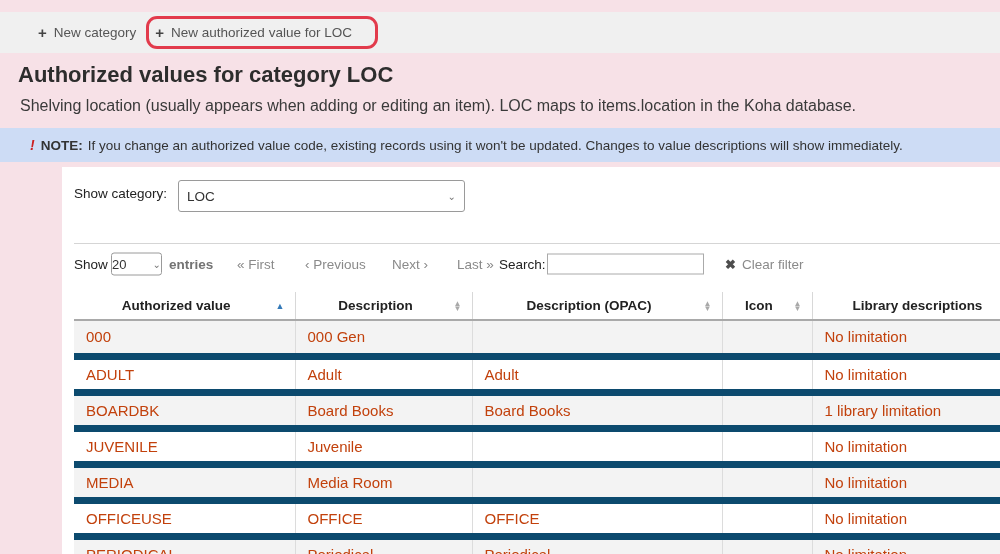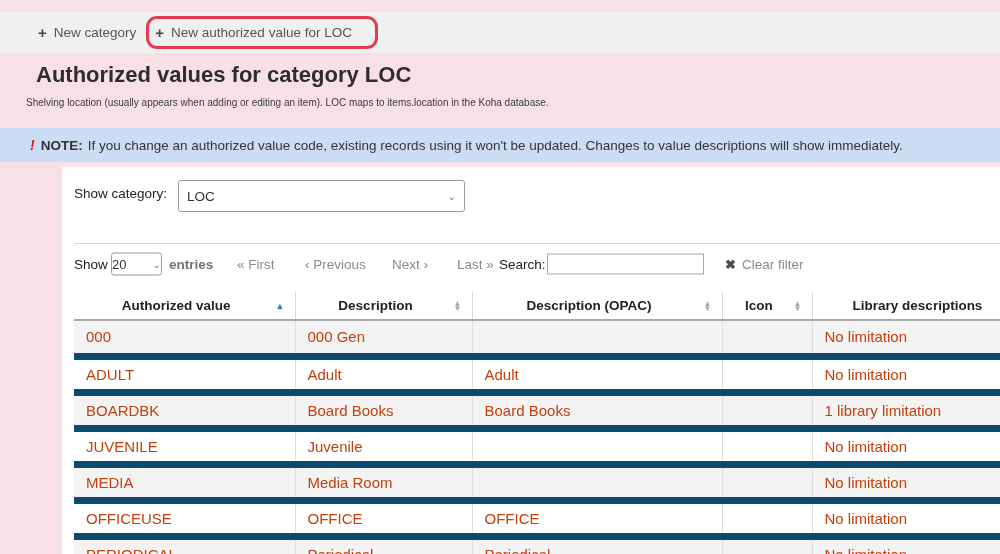--- a/index.html
+++ b/index.html
@@ -10,22 +10,22 @@
   
   .toolbar { position:absolute; top:12px; left:0; width:1000px; height:41px; background:#f0f0f0;
              display:flex; align-items:center; padding-left:38px; gap:19px; }
   .tb-btn { display:inline-flex; align-items:center; gap:7px; font-size:13.5px; color:#555;
             background:none; border:none; cursor:pointer; font-family:inherit; }
   .plus-ico { font-weight:700; font-size:15px; color:#444; line-height:1; }
   .annotation { position:absolute; left:146px; top:4px; width:232px; height:33px;
                 border:3px solid #e23b4c; border-radius:11px; pointer-events:none; }
 
   
-  .page-title { position:absolute; top:62px; left:36px; font-size:22px; font-weight:700; color:#2d2d2d; }
-  .page-sub { position:absolute; top:97px; left:20px; font-size:10px; color:#3a3a3a;margin-left:6px; }
+  .page-title { position:absolute; top:62px; left:18px; font-size:22px; font-weight:700; color:#2d2d2d; }
+  .page-sub { position:absolute; top:97px; left:20px; font-size:16px; color:#3a3a3a; }
 
   
   .note { position:absolute; top:128px; left:0; width:1000px; height:34px; background:#cddcf5;
           display:flex; align-items:center; padding-left:30px; font-size:13.5px; color:#333; }
   .note .excl { color:#cc1f1f; font-weight:700; font-style:italic; margin-right:6px; font-size:14px; }
   .note .note-label { font-weight:700; margin-right:5px; }
 
   
   .main { position:absolute; top:167px; left:18px; width:982px; height:387px; background:#fff; overflow:hidden;margin-left:44px; }
 

